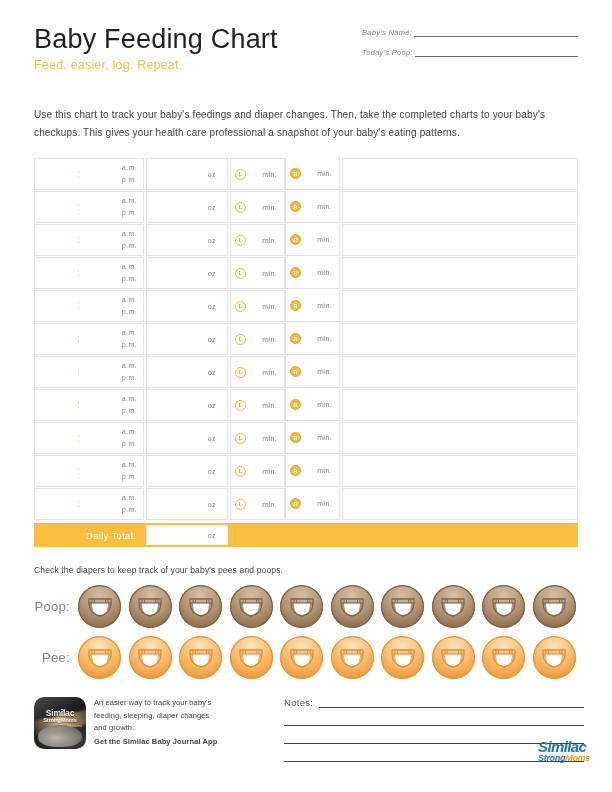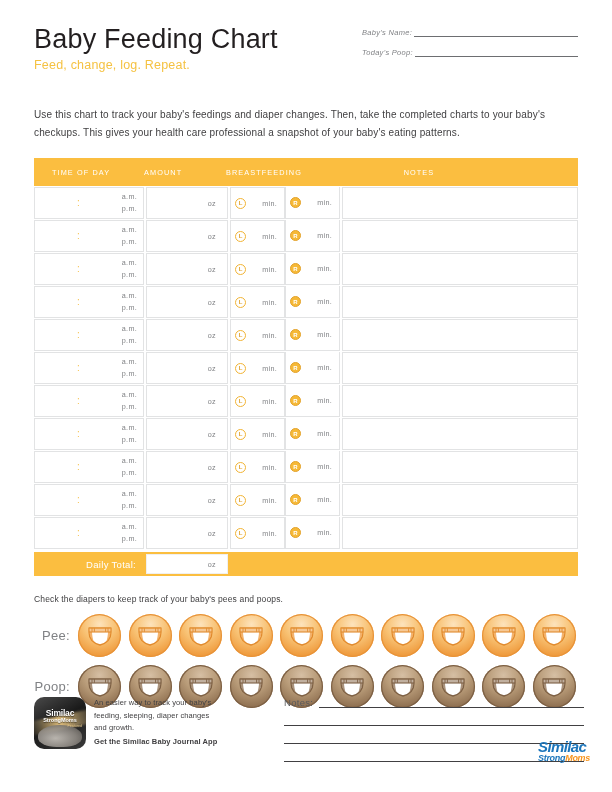--- a/index.html
+++ b/index.html
@@ -357,43 +357,37 @@
   .similac-logo .s2 .strong { color: #1b75bb; }
   .similac-logo .s2 .moms { color: #f7941e; }
 </style>
 </head>
 <body>
 
 <div class="page">
 
   <div class="header">
     <h1 class="title">Baby Feeding Chart</h1>
-    <div class="subtitle">Feed, change, log. Repeat.</div>
+    <div class="subtitle">Feed, easier, log. Repeat.</div>
 
     <div class="form-fields">
       <div class="field-row">
         <span class="field-label">Baby's Name:</span>
         <span class="field-line"></span>
       </div>
       <div class="field-row">
         <span class="field-label">Today's Poop:</span>
         <span class="field-line"></span>
       </div>
     </div>
   </div>
 
   <p class="intro">Use this chart to track your baby's feedings and diaper changes. Then, take the completed charts to your baby's checkups. This gives your health care professional a snapshot of your baby's eating patterns.</p>
 
   <div class="table-wrap">
-    <div class="thead">
-      <div class="th th-time">TIME OF DAY</div>
-      <div class="th th-amt">AMOUNT</div>
-      <div class="th th-bf">BREASTFEEDING</div>
-      <div class="th th-notes">NOTES</div>
-    </div>
 
     <div id="table-body">
     <div class="row">
       <div class="cell c-time">
         <span class="colon">:</span>
         <span class="ampm">
           <span>a.m.</span>
           <span>p.m.</span>
         </span>
       </div>
@@ -647,20 +641,155 @@
     <div class="total-row">
       <div class="total-label">Daily Total:</div>
       <div class="total-box">
         <span>oz</span>
       </div>
     </div>
   </div>
 
   <p class="diaper-intro">Check the diapers to keep track of your baby's pees and poops.</p>
   <div class="diaper-section" id="diaper-section">
+      <div class="diaper-row">
+        <span class="diaper-label">Poop:</span>
+        <span class="diaper-list">
+          <span class="diaper poop">
+    <svg width="26" height="22" viewBox="0 0 26 22">
+      <path d="M2 3 H24 V7 Q24 17 13 20 Q2 17 2 7 Z" fill="#ffffff" stroke="#7d6044" stroke-width="1.3" stroke-linejoin="round"></path>
+      <path d="M2 3 H24 V7 H2 Z" fill="#8e6f50" opacity="0.55"></path>
+      <path d="M2 7 Q4 16 7 18 Q5 11 5 7 Z" fill="#8e6f50" opacity="0.75"></path>
+      <path d="M24 7 Q22 16 19 18 Q21 11 21 7 Z" fill="#8e6f50" opacity="0.75"></path>
+      <line x1="5" y1="3.2" x2="5" y2="6.8" stroke="#7d6044" stroke-width="0.9"></line>
+      <line x1="7.4" y1="3.2" x2="7.4" y2="6.8" stroke="#7d6044" stroke-width="0.9"></line>
+      <line x1="18.6" y1="3.2" x2="18.6" y2="6.8" stroke="#7d6044" stroke-width="0.9"></line>
+      <line x1="21" y1="3.2" x2="21" y2="6.8" stroke="#7d6044" stroke-width="0.9"></line>
+      <line x1="2" y1="7" x2="24" y2="7" stroke="#7d6044" stroke-width="1.1"></line>
+    </svg>
+          </span>
+          <span class="diaper poop">
+    <svg width="26" height="22" viewBox="0 0 26 22">
+      <path d="M2 3 H24 V7 Q24 17 13 20 Q2 17 2 7 Z" fill="#ffffff" stroke="#7d6044" stroke-width="1.3" stroke-linejoin="round"></path>
+      <path d="M2 3 H24 V7 H2 Z" fill="#8e6f50" opacity="0.55"></path>
+      <path d="M2 7 Q4 16 7 18 Q5 11 5 7 Z" fill="#8e6f50" opacity="0.75"></path>
+      <path d="M24 7 Q22 16 19 18 Q21 11 21 7 Z" fill="#8e6f50" opacity="0.75"></path>
+      <line x1="5" y1="3.2" x2="5" y2="6.8" stroke="#7d6044" stroke-width="0.9"></line>
+      <line x1="7.4" y1="3.2" x2="7.4" y2="6.8" stroke="#7d6044" stroke-width="0.9"></line>
+      <line x1="18.6" y1="3.2" x2="18.6" y2="6.8" stroke="#7d6044" stroke-width="0.9"></line>
+      <line x1="21" y1="3.2" x2="21" y2="6.8" stroke="#7d6044" stroke-width="0.9"></line>
+      <line x1="2" y1="7" x2="24" y2="7" stroke="#7d6044" stroke-width="1.1"></line>
+    </svg>
+          </span>
+          <span class="diaper poop">
+    <svg width="26" height="22" viewBox="0 0 26 22">
+      <path d="M2 3 H24 V7 Q24 17 13 20 Q2 17 2 7 Z" fill="#ffffff" stroke="#7d6044" stroke-width="1.3" stroke-linejoin="round"></path>
+      <path d="M2 3 H24 V7 H2 Z" fill="#8e6f50" opacity="0.55"></path>
+      <path d="M2 7 Q4 16 7 18 Q5 11 5 7 Z" fill="#8e6f50" opacity="0.75"></path>
+      <path d="M24 7 Q22 16 19 18 Q21 11 21 7 Z" fill="#8e6f50" opacity="0.75"></path>
+      <line x1="5" y1="3.2" x2="5" y2="6.8" stroke="#7d6044" stroke-width="0.9"></line>
+      <line x1="7.4" y1="3.2" x2="7.4" y2="6.8" stroke="#7d6044" stroke-width="0.9"></line>
+      <line x1="18.6" y1="3.2" x2="18.6" y2="6.8" stroke="#7d6044" stroke-width="0.9"></line>
+      <line x1="21" y1="3.2" x2="21" y2="6.8" stroke="#7d6044" stroke-width="0.9"></line>
+      <line x1="2" y1="7" x2="24" y2="7" stroke="#7d6044" stroke-width="1.1"></line>
+    </svg>
+          </span>
+          <span class="diaper poop">
+    <svg width="26" height="22" viewBox="0 0 26 22">
+      <path d="M2 3 H24 V7 Q24 17 13 20 Q2 17 2 7 Z" fill="#ffffff" stroke="#7d6044" stroke-width="1.3" stroke-linejoin="round"></path>
+      <path d="M2 3 H24 V7 H2 Z" fill="#8e6f50" opacity="0.55"></path>
+      <path d="M2 7 Q4 16 7 18 Q5 11 5 7 Z" fill="#8e6f50" opacity="0.75"></path>
+      <path d="M24 7 Q22 16 19 18 Q21 11 21 7 Z" fill="#8e6f50" opacity="0.75"></path>
+      <line x1="5" y1="3.2" x2="5" y2="6.8" stroke="#7d6044" stroke-width="0.9"></line>
+      <line x1="7.4" y1="3.2" x2="7.4" y2="6.8" stroke="#7d6044" stroke-width="0.9"></line>
+      <line x1="18.6" y1="3.2" x2="18.6" y2="6.8" stroke="#7d6044" stroke-width="0.9"></line>
+      <line x1="21" y1="3.2" x2="21" y2="6.8" stroke="#7d6044" stroke-width="0.9"></line>
+      <line x1="2" y1="7" x2="24" y2="7" stroke="#7d6044" stroke-width="1.1"></line>
+    </svg>
+          </span>
+          <span class="diaper poop">
+    <svg width="26" height="22" viewBox="0 0 26 22">
+      <path d="M2 3 H24 V7 Q24 17 13 20 Q2 17 2 7 Z" fill="#ffffff" stroke="#7d6044" stroke-width="1.3" stroke-linejoin="round"></path>
+      <path d="M2 3 H24 V7 H2 Z" fill="#8e6f50" opacity="0.55"></path>
+      <path d="M2 7 Q4 16 7 18 Q5 11 5 7 Z" fill="#8e6f50" opacity="0.75"></path>
+      <path d="M24 7 Q22 16 19 18 Q21 11 21 7 Z" fill="#8e6f50" opacity="0.75"></path>
+      <line x1="5" y1="3.2" x2="5" y2="6.8" stroke="#7d6044" stroke-width="0.9"></line>
+      <line x1="7.4" y1="3.2" x2="7.4" y2="6.8" stroke="#7d6044" stroke-width="0.9"></line>
+      <line x1="18.6" y1="3.2" x2="18.6" y2="6.8" stroke="#7d6044" stroke-width="0.9"></line>
+      <line x1="21" y1="3.2" x2="21" y2="6.8" stroke="#7d6044" stroke-width="0.9"></line>
+      <line x1="2" y1="7" x2="24" y2="7" stroke="#7d6044" stroke-width="1.1"></line>
+    </svg>
+          </span>
+          <span class="diaper poop">
+    <svg width="26" height="22" viewBox="0 0 26 22">
+      <path d="M2 3 H24 V7 Q24 17 13 20 Q2 17 2 7 Z" fill="#ffffff" stroke="#7d6044" stroke-width="1.3" stroke-linejoin="round"></path>
+      <path d="M2 3 H24 V7 H2 Z" fill="#8e6f50" opacity="0.55"></path>
+      <path d="M2 7 Q4 16 7 18 Q5 11 5 7 Z" fill="#8e6f50" opacity="0.75"></path>
+      <path d="M24 7 Q22 16 19 18 Q21 11 21 7 Z" fill="#8e6f50" opacity="0.75"></path>
+      <line x1="5" y1="3.2" x2="5" y2="6.8" stroke="#7d6044" stroke-width="0.9"></line>
+      <line x1="7.4" y1="3.2" x2="7.4" y2="6.8" stroke="#7d6044" stroke-width="0.9"></line>
+      <line x1="18.6" y1="3.2" x2="18.6" y2="6.8" stroke="#7d6044" stroke-width="0.9"></line>
+      <line x1="21" y1="3.2" x2="21" y2="6.8" stroke="#7d6044" stroke-width="0.9"></line>
+      <line x1="2" y1="7" x2="24" y2="7" stroke="#7d6044" stroke-width="1.1"></line>
+    </svg>
+          </span>
+          <span class="diaper poop">
+    <svg width="26" height="22" viewBox="0 0 26 22">
+      <path d="M2 3 H24 V7 Q24 17 13 20 Q2 17 2 7 Z" fill="#ffffff" stroke="#7d6044" stroke-width="1.3" stroke-linejoin="round"></path>
+      <path d="M2 3 H24 V7 H2 Z" fill="#8e6f50" opacity="0.55"></path>
+      <path d="M2 7 Q4 16 7 18 Q5 11 5 7 Z" fill="#8e6f50" opacity="0.75"></path>
+      <path d="M24 7 Q22 16 19 18 Q21 11 21 7 Z" fill="#8e6f50" opacity="0.75"></path>
+      <line x1="5" y1="3.2" x2="5" y2="6.8" stroke="#7d6044" stroke-width="0.9"></line>
+      <line x1="7.4" y1="3.2" x2="7.4" y2="6.8" stroke="#7d6044" stroke-width="0.9"></line>
+      <line x1="18.6" y1="3.2" x2="18.6" y2="6.8" stroke="#7d6044" stroke-width="0.9"></line>
+      <line x1="21" y1="3.2" x2="21" y2="6.8" stroke="#7d6044" stroke-width="0.9"></line>
+      <line x1="2" y1="7" x2="24" y2="7" stroke="#7d6044" stroke-width="1.1"></line>
+    </svg>
+          </span>
+          <span class="diaper poop">
+    <svg width="26" height="22" viewBox="0 0 26 22">
+      <path d="M2 3 H24 V7 Q24 17 13 20 Q2 17 2 7 Z" fill="#ffffff" stroke="#7d6044" stroke-width="1.3" stroke-linejoin="round"></path>
+      <path d="M2 3 H24 V7 H2 Z" fill="#8e6f50" opacity="0.55"></path>
+      <path d="M2 7 Q4 16 7 18 Q5 11 5 7 Z" fill="#8e6f50" opacity="0.75"></path>
+      <path d="M24 7 Q22 16 19 18 Q21 11 21 7 Z" fill="#8e6f50" opacity="0.75"></path>
+      <line x1="5" y1="3.2" x2="5" y2="6.8" stroke="#7d6044" stroke-width="0.9"></line>
+      <line x1="7.4" y1="3.2" x2="7.4" y2="6.8" stroke="#7d6044" stroke-width="0.9"></line>
+      <line x1="18.6" y1="3.2" x2="18.6" y2="6.8" stroke="#7d6044" stroke-width="0.9"></line>
+      <line x1="21" y1="3.2" x2="21" y2="6.8" stroke="#7d6044" stroke-width="0.9"></line>
+      <line x1="2" y1="7" x2="24" y2="7" stroke="#7d6044" stroke-width="1.1"></line>
+    </svg>
+          </span>
+          <span class="diaper poop">
+    <svg width="26" height="22" viewBox="0 0 26 22">
+      <path d="M2 3 H24 V7 Q24 17 13 20 Q2 17 2 7 Z" fill="#ffffff" stroke="#7d6044" stroke-width="1.3" stroke-linejoin="round"></path>
+      <path d="M2 3 H24 V7 H2 Z" fill="#8e6f50" opacity="0.55"></path>
+      <path d="M2 7 Q4 16 7 18 Q5 11 5 7 Z" fill="#8e6f50" opacity="0.75"></path>
+      <path d="M24 7 Q22 16 19 18 Q21 11 21 7 Z" fill="#8e6f50" opacity="0.75"></path>
+      <line x1="5" y1="3.2" x2="5" y2="6.8" stroke="#7d6044" stroke-width="0.9"></line>
+      <line x1="7.4" y1="3.2" x2="7.4" y2="6.8" stroke="#7d6044" stroke-width="0.9"></line>
+      <line x1="18.6" y1="3.2" x2="18.6" y2="6.8" stroke="#7d6044" stroke-width="0.9"></line>
+      <line x1="21" y1="3.2" x2="21" y2="6.8" stroke="#7d6044" stroke-width="0.9"></line>
+      <line x1="2" y1="7" x2="24" y2="7" stroke="#7d6044" stroke-width="1.1"></line>
+    </svg>
+          </span>
+          <span class="diaper poop">
+    <svg width="26" height="22" viewBox="0 0 26 22">
+      <path d="M2 3 H24 V7 Q24 17 13 20 Q2 17 2 7 Z" fill="#ffffff" stroke="#7d6044" stroke-width="1.3" stroke-linejoin="round"></path>
+      <path d="M2 3 H24 V7 H2 Z" fill="#8e6f50" opacity="0.55"></path>
+      <path d="M2 7 Q4 16 7 18 Q5 11 5 7 Z" fill="#8e6f50" opacity="0.75"></path>
+      <path d="M24 7 Q22 16 19 18 Q21 11 21 7 Z" fill="#8e6f50" opacity="0.75"></path>
+      <line x1="5" y1="3.2" x2="5" y2="6.8" stroke="#7d6044" stroke-width="0.9"></line>
+      <line x1="7.4" y1="3.2" x2="7.4" y2="6.8" stroke="#7d6044" stroke-width="0.9"></line>
+      <line x1="18.6" y1="3.2" x2="18.6" y2="6.8" stroke="#7d6044" stroke-width="0.9"></line>
+      <line x1="21" y1="3.2" x2="21" y2="6.8" stroke="#7d6044" stroke-width="0.9"></line>
+      <line x1="2" y1="7" x2="24" y2="7" stroke="#7d6044" stroke-width="1.1"></line>
+    </svg>
+          </span>
+        </span>
+      </div>
       <div class="diaper-row">
         <span class="diaper-label">Pee:</span>
         <span class="diaper-list">
           <span class="diaper pee">
     <svg width="26" height="22" viewBox="0 0 26 22">
       <path d="M2 3 H24 V7 Q24 17 13 20 Q2 17 2 7 Z" fill="#ffffff" stroke="#e08a2e" stroke-width="1.3" stroke-linejoin="round"></path>
       <path d="M2 3 H24 V7 H2 Z" fill="#ef9a3c" opacity="0.55"></path>
       <path d="M2 7 Q4 16 7 18 Q5 11 5 7 Z" fill="#ef9a3c" opacity="0.75"></path>
       <path d="M24 7 Q22 16 19 18 Q21 11 21 7 Z" fill="#ef9a3c" opacity="0.75"></path>
       <line x1="5" y1="3.2" x2="5" y2="6.8" stroke="#e08a2e" stroke-width="0.9"></line>
@@ -782,155 +911,20 @@
       <path d="M24 7 Q22 16 19 18 Q21 11 21 7 Z" fill="#ef9a3c" opacity="0.75"></path>
       <line x1="5" y1="3.2" x2="5" y2="6.8" stroke="#e08a2e" stroke-width="0.9"></line>
       <line x1="7.4" y1="3.2" x2="7.4" y2="6.8" stroke="#e08a2e" stroke-width="0.9"></line>
       <line x1="18.6" y1="3.2" x2="18.6" y2="6.8" stroke="#e08a2e" stroke-width="0.9"></line>
       <line x1="21" y1="3.2" x2="21" y2="6.8" stroke="#e08a2e" stroke-width="0.9"></line>
       <line x1="2" y1="7" x2="24" y2="7" stroke="#e08a2e" stroke-width="1.1"></line>
     </svg>
           </span>
         </span>
       </div>
-      <div class="diaper-row">
-        <span class="diaper-label">Poop:</span>
-        <span class="diaper-list">
-          <span class="diaper poop">
-    <svg width="26" height="22" viewBox="0 0 26 22">
-      <path d="M2 3 H24 V7 Q24 17 13 20 Q2 17 2 7 Z" fill="#ffffff" stroke="#7d6044" stroke-width="1.3" stroke-linejoin="round"></path>
-      <path d="M2 3 H24 V7 H2 Z" fill="#8e6f50" opacity="0.55"></path>
-      <path d="M2 7 Q4 16 7 18 Q5 11 5 7 Z" fill="#8e6f50" opacity="0.75"></path>
-      <path d="M24 7 Q22 16 19 18 Q21 11 21 7 Z" fill="#8e6f50" opacity="0.75"></path>
-      <line x1="5" y1="3.2" x2="5" y2="6.8" stroke="#7d6044" stroke-width="0.9"></line>
-      <line x1="7.4" y1="3.2" x2="7.4" y2="6.8" stroke="#7d6044" stroke-width="0.9"></line>
-      <line x1="18.6" y1="3.2" x2="18.6" y2="6.8" stroke="#7d6044" stroke-width="0.9"></line>
-      <line x1="21" y1="3.2" x2="21" y2="6.8" stroke="#7d6044" stroke-width="0.9"></line>
-      <line x1="2" y1="7" x2="24" y2="7" stroke="#7d6044" stroke-width="1.1"></line>
-    </svg>
-          </span>
-          <span class="diaper poop">
-    <svg width="26" height="22" viewBox="0 0 26 22">
-      <path d="M2 3 H24 V7 Q24 17 13 20 Q2 17 2 7 Z" fill="#ffffff" stroke="#7d6044" stroke-width="1.3" stroke-linejoin="round"></path>
-      <path d="M2 3 H24 V7 H2 Z" fill="#8e6f50" opacity="0.55"></path>
-      <path d="M2 7 Q4 16 7 18 Q5 11 5 7 Z" fill="#8e6f50" opacity="0.75"></path>
-      <path d="M24 7 Q22 16 19 18 Q21 11 21 7 Z" fill="#8e6f50" opacity="0.75"></path>
-      <line x1="5" y1="3.2" x2="5" y2="6.8" stroke="#7d6044" stroke-width="0.9"></line>
-      <line x1="7.4" y1="3.2" x2="7.4" y2="6.8" stroke="#7d6044" stroke-width="0.9"></line>
-      <line x1="18.6" y1="3.2" x2="18.6" y2="6.8" stroke="#7d6044" stroke-width="0.9"></line>
-      <line x1="21" y1="3.2" x2="21" y2="6.8" stroke="#7d6044" stroke-width="0.9"></line>
-      <line x1="2" y1="7" x2="24" y2="7" stroke="#7d6044" stroke-width="1.1"></line>
-    </svg>
-          </span>
-          <span class="diaper poop">
-    <svg width="26" height="22" viewBox="0 0 26 22">
-      <path d="M2 3 H24 V7 Q24 17 13 20 Q2 17 2 7 Z" fill="#ffffff" stroke="#7d6044" stroke-width="1.3" stroke-linejoin="round"></path>
-      <path d="M2 3 H24 V7 H2 Z" fill="#8e6f50" opacity="0.55"></path>
-      <path d="M2 7 Q4 16 7 18 Q5 11 5 7 Z" fill="#8e6f50" opacity="0.75"></path>
-      <path d="M24 7 Q22 16 19 18 Q21 11 21 7 Z" fill="#8e6f50" opacity="0.75"></path>
-      <line x1="5" y1="3.2" x2="5" y2="6.8" stroke="#7d6044" stroke-width="0.9"></line>
-      <line x1="7.4" y1="3.2" x2="7.4" y2="6.8" stroke="#7d6044" stroke-width="0.9"></line>
-      <line x1="18.6" y1="3.2" x2="18.6" y2="6.8" stroke="#7d6044" stroke-width="0.9"></line>
-      <line x1="21" y1="3.2" x2="21" y2="6.8" stroke="#7d6044" stroke-width="0.9"></line>
-      <line x1="2" y1="7" x2="24" y2="7" stroke="#7d6044" stroke-width="1.1"></line>
-    </svg>
-          </span>
-          <span class="diaper poop">
-    <svg width="26" height="22" viewBox="0 0 26 22">
-      <path d="M2 3 H24 V7 Q24 17 13 20 Q2 17 2 7 Z" fill="#ffffff" stroke="#7d6044" stroke-width="1.3" stroke-linejoin="round"></path>
-      <path d="M2 3 H24 V7 H2 Z" fill="#8e6f50" opacity="0.55"></path>
-      <path d="M2 7 Q4 16 7 18 Q5 11 5 7 Z" fill="#8e6f50" opacity="0.75"></path>
-      <path d="M24 7 Q22 16 19 18 Q21 11 21 7 Z" fill="#8e6f50" opacity="0.75"></path>
-      <line x1="5" y1="3.2" x2="5" y2="6.8" stroke="#7d6044" stroke-width="0.9"></line>
-      <line x1="7.4" y1="3.2" x2="7.4" y2="6.8" stroke="#7d6044" stroke-width="0.9"></line>
-      <line x1="18.6" y1="3.2" x2="18.6" y2="6.8" stroke="#7d6044" stroke-width="0.9"></line>
-      <line x1="21" y1="3.2" x2="21" y2="6.8" stroke="#7d6044" stroke-width="0.9"></line>
-      <line x1="2" y1="7" x2="24" y2="7" stroke="#7d6044" stroke-width="1.1"></line>
-    </svg>
-          </span>
-          <span class="diaper poop">
-    <svg width="26" height="22" viewBox="0 0 26 22">
-      <path d="M2 3 H24 V7 Q24 17 13 20 Q2 17 2 7 Z" fill="#ffffff" stroke="#7d6044" stroke-width="1.3" stroke-linejoin="round"></path>
-      <path d="M2 3 H24 V7 H2 Z" fill="#8e6f50" opacity="0.55"></path>
-      <path d="M2 7 Q4 16 7 18 Q5 11 5 7 Z" fill="#8e6f50" opacity="0.75"></path>
-      <path d="M24 7 Q22 16 19 18 Q21 11 21 7 Z" fill="#8e6f50" opacity="0.75"></path>
-      <line x1="5" y1="3.2" x2="5" y2="6.8" stroke="#7d6044" stroke-width="0.9"></line>
-      <line x1="7.4" y1="3.2" x2="7.4" y2="6.8" stroke="#7d6044" stroke-width="0.9"></line>
-      <line x1="18.6" y1="3.2" x2="18.6" y2="6.8" stroke="#7d6044" stroke-width="0.9"></line>
-      <line x1="21" y1="3.2" x2="21" y2="6.8" stroke="#7d6044" stroke-width="0.9"></line>
-      <line x1="2" y1="7" x2="24" y2="7" stroke="#7d6044" stroke-width="1.1"></line>
-    </svg>
-          </span>
-          <span class="diaper poop">
-    <svg width="26" height="22" viewBox="0 0 26 22">
-      <path d="M2 3 H24 V7 Q24 17 13 20 Q2 17 2 7 Z" fill="#ffffff" stroke="#7d6044" stroke-width="1.3" stroke-linejoin="round"></path>
-      <path d="M2 3 H24 V7 H2 Z" fill="#8e6f50" opacity="0.55"></path>
-      <path d="M2 7 Q4 16 7 18 Q5 11 5 7 Z" fill="#8e6f50" opacity="0.75"></path>
-      <path d="M24 7 Q22 16 19 18 Q21 11 21 7 Z" fill="#8e6f50" opacity="0.75"></path>
-      <line x1="5" y1="3.2" x2="5" y2="6.8" stroke="#7d6044" stroke-width="0.9"></line>
-      <line x1="7.4" y1="3.2" x2="7.4" y2="6.8" stroke="#7d6044" stroke-width="0.9"></line>
-      <line x1="18.6" y1="3.2" x2="18.6" y2="6.8" stroke="#7d6044" stroke-width="0.9"></line>
-      <line x1="21" y1="3.2" x2="21" y2="6.8" stroke="#7d6044" stroke-width="0.9"></line>
-      <line x1="2" y1="7" x2="24" y2="7" stroke="#7d6044" stroke-width="1.1"></line>
-    </svg>
-          </span>
-          <span class="diaper poop">
-    <svg width="26" height="22" viewBox="0 0 26 22">
-      <path d="M2 3 H24 V7 Q24 17 13 20 Q2 17 2 7 Z" fill="#ffffff" stroke="#7d6044" stroke-width="1.3" stroke-linejoin="round"></path>
-      <path d="M2 3 H24 V7 H2 Z" fill="#8e6f50" opacity="0.55"></path>
-      <path d="M2 7 Q4 16 7 18 Q5 11 5 7 Z" fill="#8e6f50" opacity="0.75"></path>
-      <path d="M24 7 Q22 16 19 18 Q21 11 21 7 Z" fill="#8e6f50" opacity="0.75"></path>
-      <line x1="5" y1="3.2" x2="5" y2="6.8" stroke="#7d6044" stroke-width="0.9"></line>
-      <line x1="7.4" y1="3.2" x2="7.4" y2="6.8" stroke="#7d6044" stroke-width="0.9"></line>
-      <line x1="18.6" y1="3.2" x2="18.6" y2="6.8" stroke="#7d6044" stroke-width="0.9"></line>
-      <line x1="21" y1="3.2" x2="21" y2="6.8" stroke="#7d6044" stroke-width="0.9"></line>
-      <line x1="2" y1="7" x2="24" y2="7" stroke="#7d6044" stroke-width="1.1"></line>
-    </svg>
-          </span>
-          <span class="diaper poop">
-    <svg width="26" height="22" viewBox="0 0 26 22">
-      <path d="M2 3 H24 V7 Q24 17 13 20 Q2 17 2 7 Z" fill="#ffffff" stroke="#7d6044" stroke-width="1.3" stroke-linejoin="round"></path>
-      <path d="M2 3 H24 V7 H2 Z" fill="#8e6f50" opacity="0.55"></path>
-      <path d="M2 7 Q4 16 7 18 Q5 11 5 7 Z" fill="#8e6f50" opacity="0.75"></path>
-      <path d="M24 7 Q22 16 19 18 Q21 11 21 7 Z" fill="#8e6f50" opacity="0.75"></path>
-      <line x1="5" y1="3.2" x2="5" y2="6.8" stroke="#7d6044" stroke-width="0.9"></line>
-      <line x1="7.4" y1="3.2" x2="7.4" y2="6.8" stroke="#7d6044" stroke-width="0.9"></line>
-      <line x1="18.6" y1="3.2" x2="18.6" y2="6.8" stroke="#7d6044" stroke-width="0.9"></line>
-      <line x1="21" y1="3.2" x2="21" y2="6.8" stroke="#7d6044" stroke-width="0.9"></line>
-      <line x1="2" y1="7" x2="24" y2="7" stroke="#7d6044" stroke-width="1.1"></line>
-    </svg>
-          </span>
-          <span class="diaper poop">
-    <svg width="26" height="22" viewBox="0 0 26 22">
-      <path d="M2 3 H24 V7 Q24 17 13 20 Q2 17 2 7 Z" fill="#ffffff" stroke="#7d6044" stroke-width="1.3" stroke-linejoin="round"></path>
-      <path d="M2 3 H24 V7 H2 Z" fill="#8e6f50" opacity="0.55"></path>
-      <path d="M2 7 Q4 16 7 18 Q5 11 5 7 Z" fill="#8e6f50" opacity="0.75"></path>
-      <path d="M24 7 Q22 16 19 18 Q21 11 21 7 Z" fill="#8e6f50" opacity="0.75"></path>
-      <line x1="5" y1="3.2" x2="5" y2="6.8" stroke="#7d6044" stroke-width="0.9"></line>
-      <line x1="7.4" y1="3.2" x2="7.4" y2="6.8" stroke="#7d6044" stroke-width="0.9"></line>
-      <line x1="18.6" y1="3.2" x2="18.6" y2="6.8" stroke="#7d6044" stroke-width="0.9"></line>
-      <line x1="21" y1="3.2" x2="21" y2="6.8" stroke="#7d6044" stroke-width="0.9"></line>
-      <line x1="2" y1="7" x2="24" y2="7" stroke="#7d6044" stroke-width="1.1"></line>
-    </svg>
-          </span>
-          <span class="diaper poop">
-    <svg width="26" height="22" viewBox="0 0 26 22">
-      <path d="M2 3 H24 V7 Q24 17 13 20 Q2 17 2 7 Z" fill="#ffffff" stroke="#7d6044" stroke-width="1.3" stroke-linejoin="round"></path>
-      <path d="M2 3 H24 V7 H2 Z" fill="#8e6f50" opacity="0.55"></path>
-      <path d="M2 7 Q4 16 7 18 Q5 11 5 7 Z" fill="#8e6f50" opacity="0.75"></path>
-      <path d="M24 7 Q22 16 19 18 Q21 11 21 7 Z" fill="#8e6f50" opacity="0.75"></path>
-      <line x1="5" y1="3.2" x2="5" y2="6.8" stroke="#7d6044" stroke-width="0.9"></line>
-      <line x1="7.4" y1="3.2" x2="7.4" y2="6.8" stroke="#7d6044" stroke-width="0.9"></line>
-      <line x1="18.6" y1="3.2" x2="18.6" y2="6.8" stroke="#7d6044" stroke-width="0.9"></line>
-      <line x1="21" y1="3.2" x2="21" y2="6.8" stroke="#7d6044" stroke-width="0.9"></line>
-      <line x1="2" y1="7" x2="24" y2="7" stroke="#7d6044" stroke-width="1.1"></line>
-    </svg>
-          </span>
-        </span>
-      </div>
     </div>
 
   <div class="footer">
     <div class="promo">
       <div class="app-icon">
         <div class="glow"></div>
         <div class="baby"></div>
         <div class="brand">
           <span>Similac</span>
           <small>StrongMoms</small>

